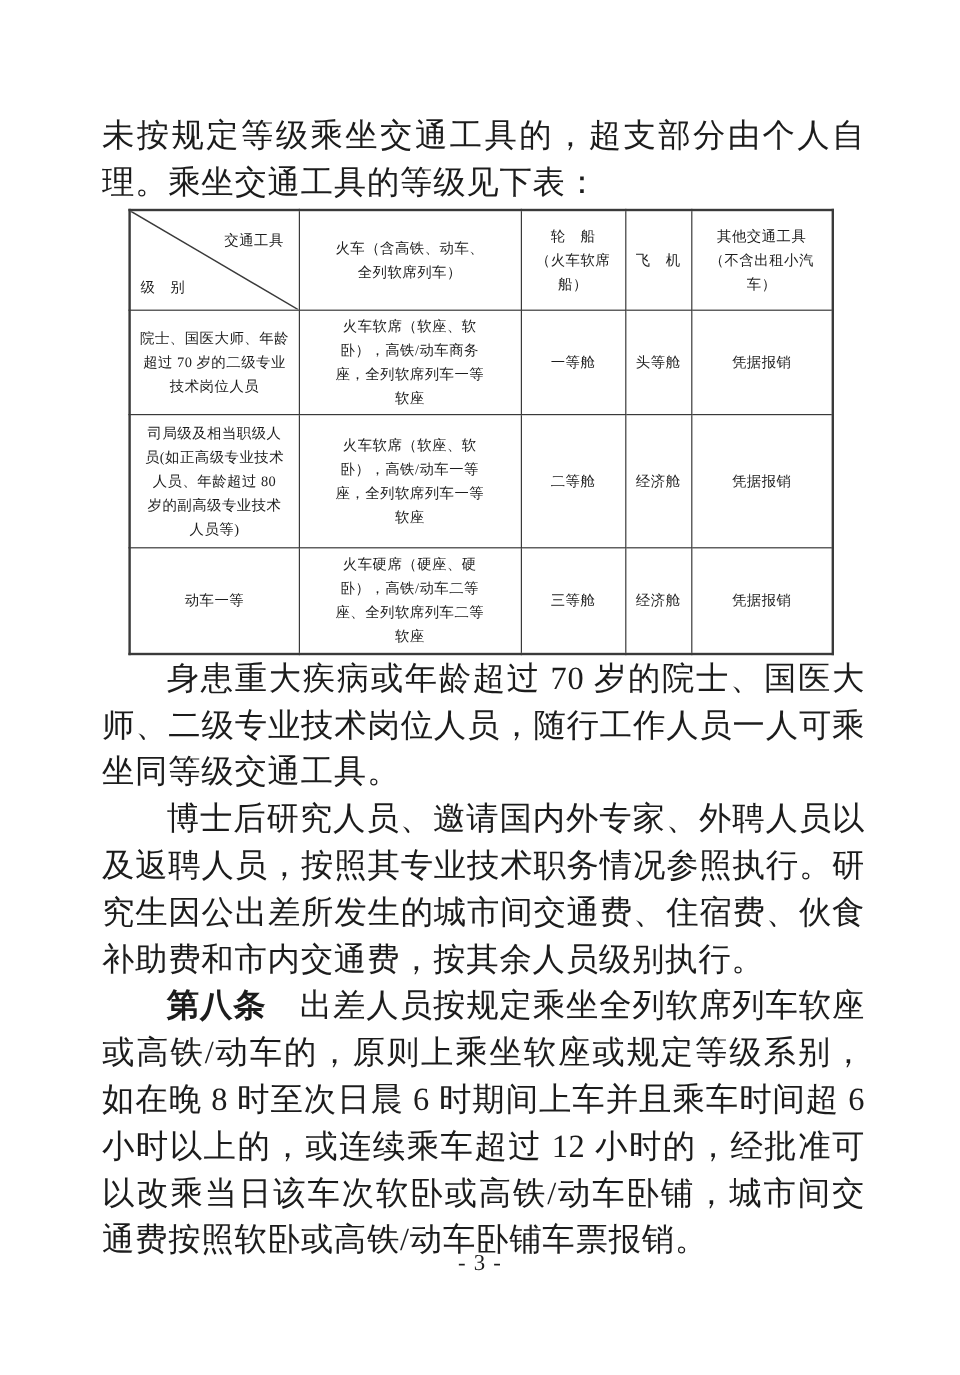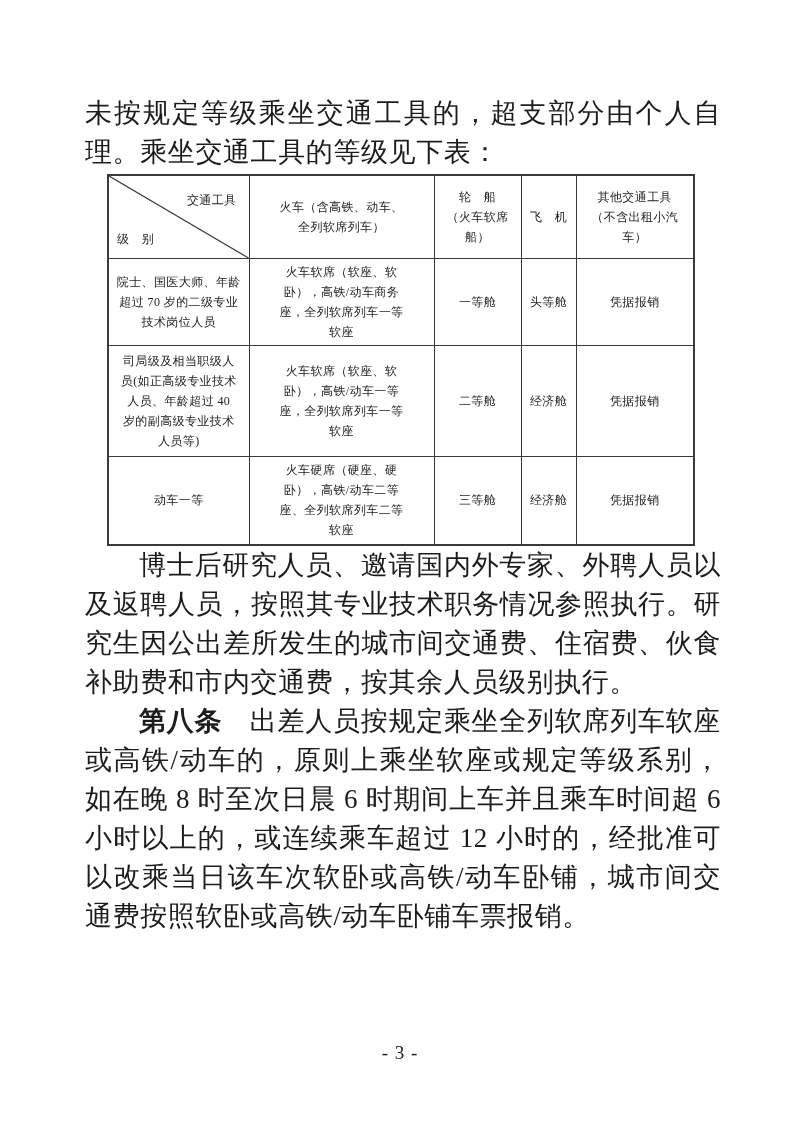--- a/index.html
+++ b/index.html
@@ -109,21 +109,21 @@
 卧），高铁/动车商务
 座，全列软席列车一等
 软座</td>
         <td>一等舱</td>
         <td>头等舱</td>
         <td>凭据报销</td>
       </tr>
       <tr class="r-2">
         <td>司局级及相当职级人
 员(如正高级专业技术
-人员、年龄超过 40
+人员、年龄超过 80
 岁的副高级专业技术
 人员等)</td>
         <td>火车软席（软座、软
 卧），高铁/动车一等
 座，全列软席列车一等
 软座</td>
         <td>二等舱</td>
         <td>经济舱</td>
         <td>凭据报销</td>
       </tr>
@@ -133,20 +133,21 @@
 卧），高铁/动车二等
 座、全列软席列车二等
 软座</td>
         <td>三等舱</td>
         <td>经济舱</td>
         <td>凭据报销</td>
       </tr>
     </tbody>
       </table>
 
+    <p class="para">身患重大疾病或年龄超过 70 岁的院士、国医大师、二级专业技术岗位人员，随行工作人员一人可乘坐同等级交通工具。</p>
 
     <p class="para">博士后研究人员、邀请国内外专家、外聘人员以及返聘人员，按照其专业技术职务情况参照执行。研究生因公出差所发生的城市间交通费、住宿费、伙食补助费和市内交通费，按其余人员级别执行。</p>
 
     <p class="para"><b>第八条</b><span>　出差人员按规定乘坐全列软席列车软座或高铁/动车的，原则上乘坐软座或规定等级系别，如在晚 8 时至次日晨 6 时期间上车并且乘车时间超 6 小时以上的，或连续乘车超过 12 小时的，经批准可以改乘当日该车次软卧或高铁/动车卧铺，城市间交通费按照软卧或高铁/动车卧铺车票报销。</span></p>
 
 
   </div>
 
   <div class="footer">- 3 -</div>
 </div>

